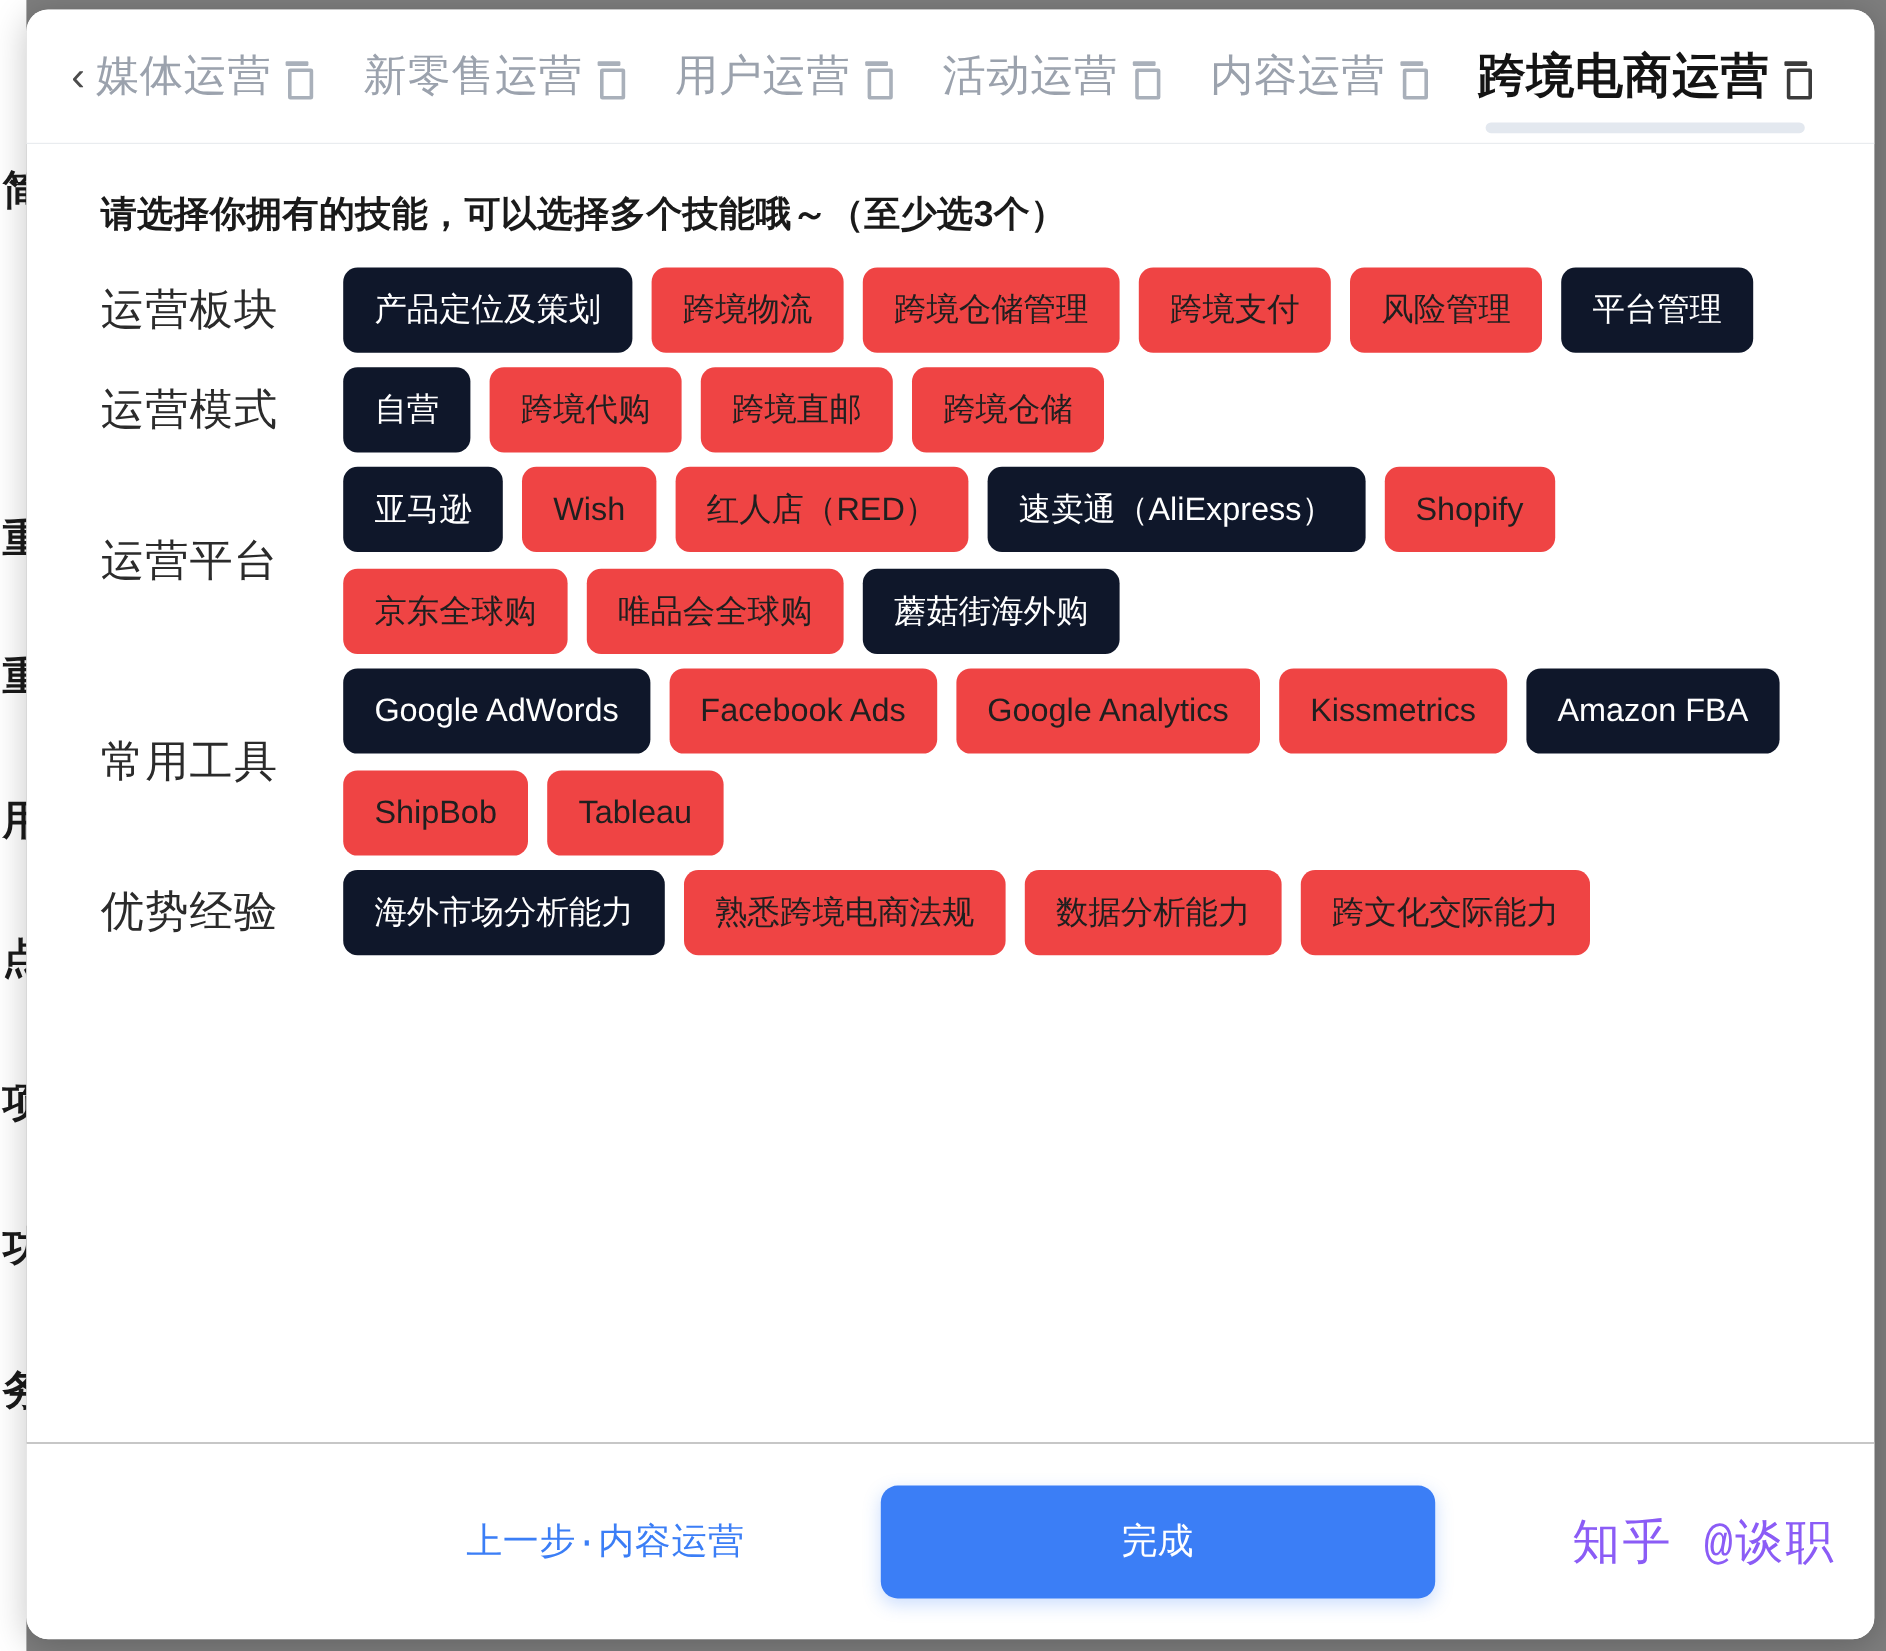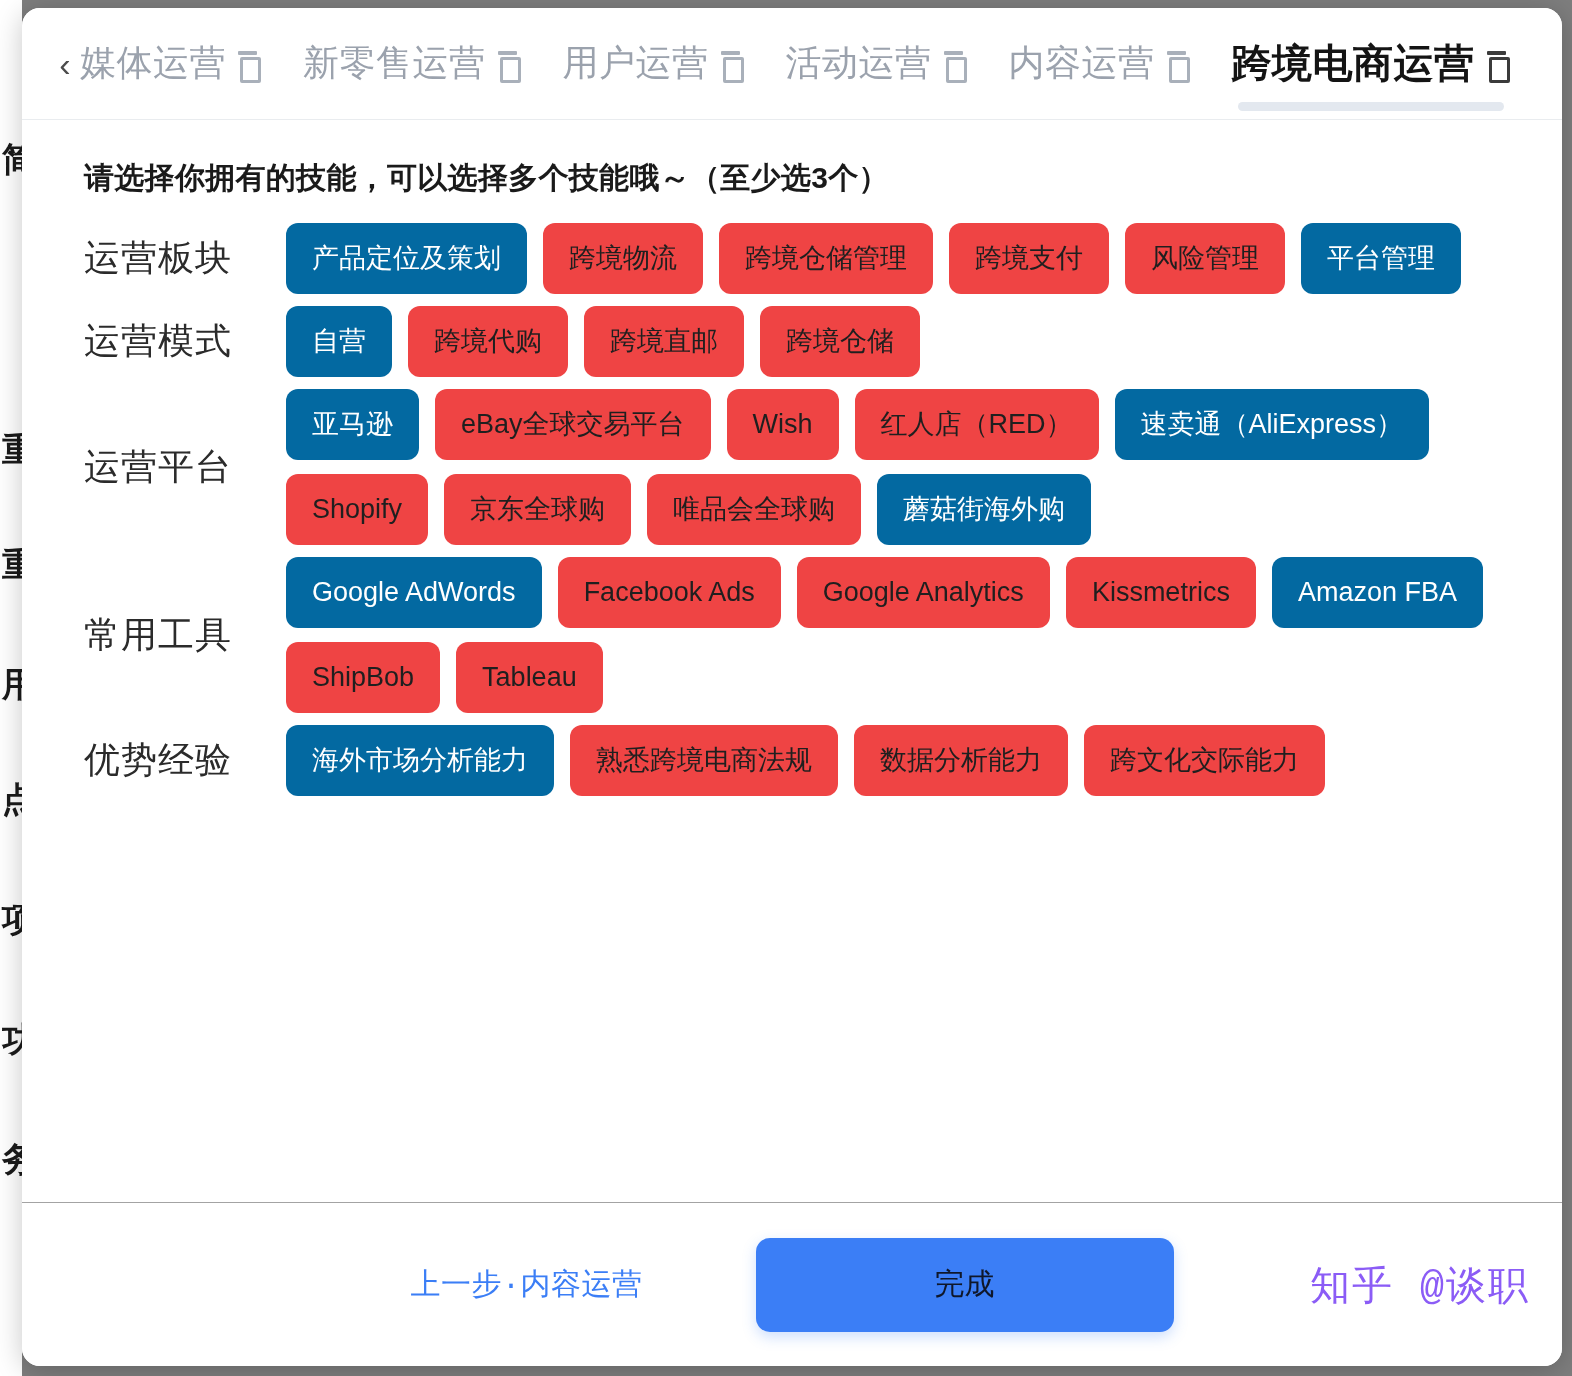--- a/index.html
+++ b/index.html
@@ -171,21 +171,21 @@
     line-height: 1;
     padding: 22px 26px;
     border-radius: 12px;
     background: #ef4444;
     color: #1f1f1f;
     white-space: nowrap;
     cursor: pointer;
     user-select: none;
   }
   .tag.selected {
-    background: #0369a1;
+    background: #0f172a;
     color: #ffffff;
   }
 
   
   #footer {
     flex: 0 0 164px;
     border-top: 1px solid #a3a3a3;
     display: flex;
     align-items: center;
     justify-content: center;
@@ -194,25 +194,25 @@
     background: #fff;
     font-family: Liberation Mono, monospace;
   }
   #prev-link {
     font-size: 30px;
     color: #3b7ef6;
     cursor: pointer;
     letter-spacing: 0.5px;
   }
   #finish-btn {
-    width: 418px;
+    width: 462px;
     height: 94px;
     border-radius: 14px;
     background: #3b7ef6;
-    color: #0f172a;
+    color: #ffffff;
     font-size: 30px;
     display: flex;
     align-items: center;
     justify-content: center;
     cursor: pointer;
     border: none;
     box-shadow: 0 5px 14px rgba(59,126,246,0.25);
     font-family: inherit;
   }
   #watermark {
@@ -296,21 +296,20 @@
             <div class="tag selected">自营</div>
             <div class="tag">跨境代购</div>
             <div class="tag">跨境直邮</div>
             <div class="tag">跨境仓储</div>
           </div>
         </div>
         <div class="section">
           <div class="section-label">运营平台</div>
           <div class="tag-wrap">
             <div class="tag selected">亚马逊</div>
-            <div class="tag">eBay全球交易平台</div>
             <div class="tag">Wish</div>
             <div class="tag">红人店（RED）</div>
             <div class="tag selected">速卖通（AliExpress）</div>
             <div class="tag">Shopify</div>
             <div class="tag">京东全球购</div>
             <div class="tag">唯品会全球购</div>
             <div class="tag selected">蘑菇街海外购</div>
           </div>
         </div>
         <div class="section">

